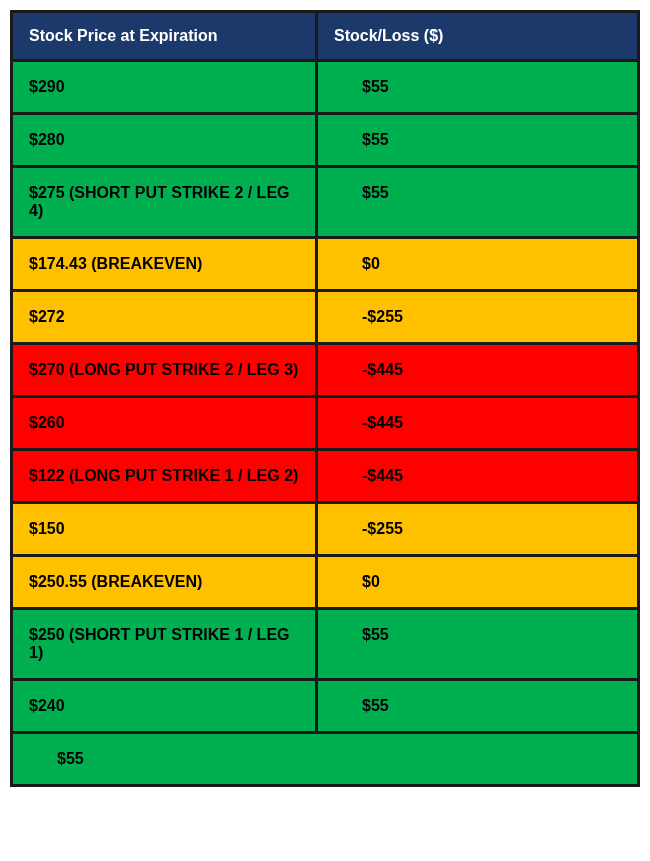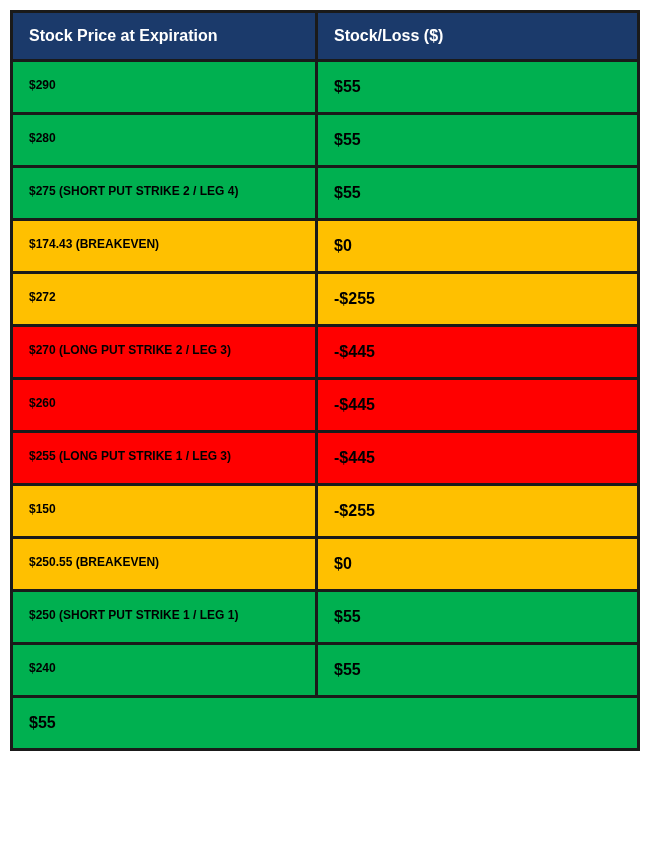--- a/index.html
+++ b/index.html
@@ -46,31 +46,32 @@
 
     .table-row {
       display: flex;
       border-top: 3px solid #1a1a1a;
     }
 
     .table-row .col1 {
       flex: 0 0 305px;
       padding: 16px 16px;
       font-weight: bold;
-      font-size: 12px;
+      font-size: 16px;
       color: #000;
       border-right: 3px solid #1a1a1a;
     }
 
     .table-row .col2 {
       flex: 1;
       padding: 16px 16px;
       font-weight: bold;
       font-size: 16px;
       color: #000;
+      margin-left: 28px;
     }
 
     .bg-green {
       background-color: #00b050;
     }
 
     .bg-orange {
       background-color: #ffc000;
     }
 
@@ -109,21 +110,21 @@
       </div>
       <div class="table-row bg-red">
         <div class="col1 bg-red">$270 (LONG PUT STRIKE 2 / LEG 3)</div>
         <div class="col2 bg-red">-$445</div>
       </div>
       <div class="table-row bg-red">
         <div class="col1 bg-red">$260</div>
         <div class="col2 bg-red">-$445</div>
       </div>
       <div class="table-row bg-red">
-        <div class="col1 bg-red">$255 (LONG PUT STRIKE 1 / LEG 3)</div>
+        <div class="col1 bg-red">$122 (LONG PUT STRIKE 1 / LEG 2)</div>
         <div class="col2 bg-red">-$445</div>
       </div>
       <div class="table-row bg-orange">
         <div class="col1 bg-orange">$150</div>
         <div class="col2 bg-orange">-$255</div>
       </div>
       <div class="table-row bg-orange">
         <div class="col1 bg-orange">$250.55 (BREAKEVEN)</div>
         <div class="col2 bg-orange">$0</div>
       </div>

